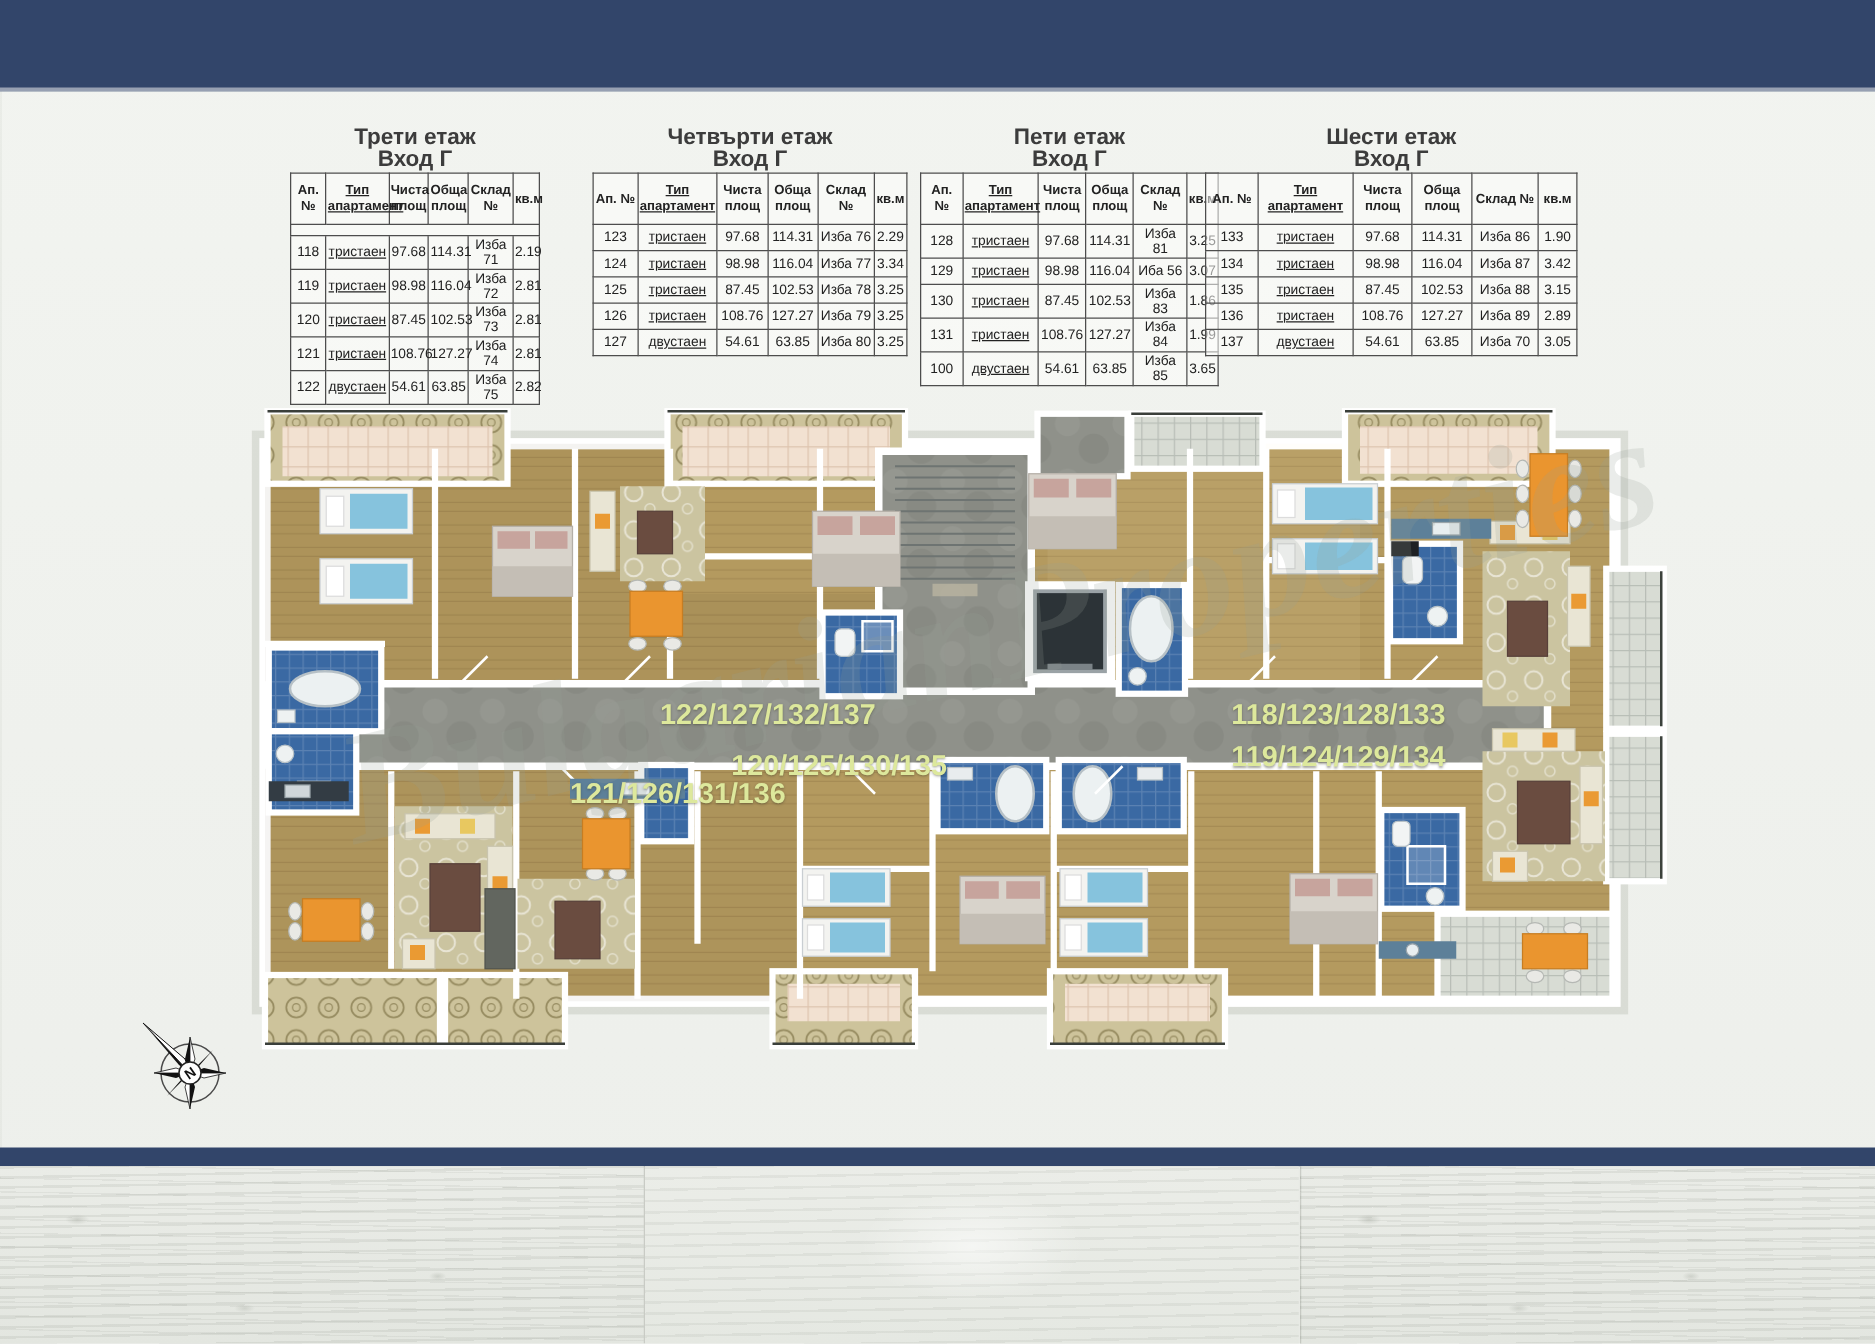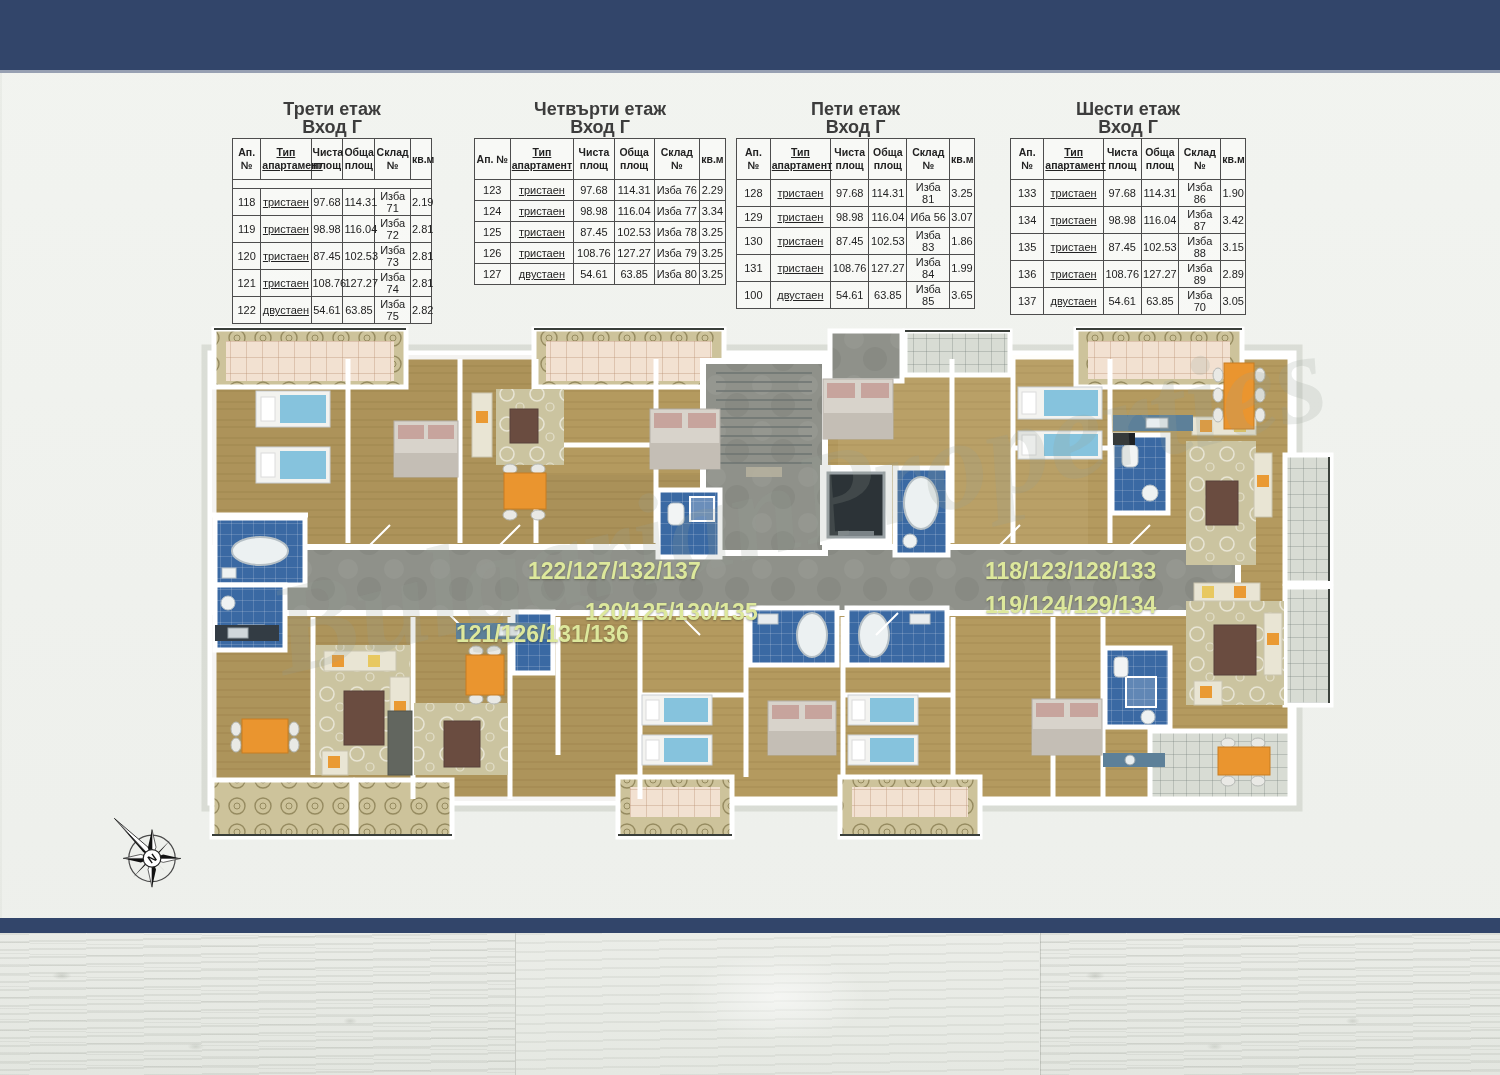--- a/index.html
+++ b/index.html
@@ -39,21 +39,21 @@
   table.apt th{font-weight:bold;white-space:pre-line;height:38px;font-size:10.5px;line-height:13px;}
   table.apt td{height:18px;}
   table.apt tr.spacer td{height:8px;padding:0;}
   table.apt th:nth-child(1),table.apt td:nth-child(1){width:14%;}
   table.apt th:nth-child(2),table.apt td:nth-child(2){width:26%;text-decoration:underline;}
   table.apt th:nth-child(3),table.apt td:nth-child(3){width:16%;}
   table.apt th:nth-child(4),table.apt td:nth-child(4){width:16%;}
   table.apt th:nth-child(5),table.apt td:nth-child(5){width:18%;}
   table.apt th:nth-child(6),table.apt td:nth-child(6){width:10%;}
   .t1{left:232px;width:200px;} .t2{left:474px;width:252px;}
-  .t3{left:736px;width:239px;} .t4{left:1010px;width:236px;}
+  .t3{left:736px;width:239px;} .t4{left:964px;width:298px;}
 
   
   .plan{position:absolute;left:198px;top:325px;width:1160px;height:525px;}
   .plan svg{position:absolute;left:0;top:0;}
   .unit-label{position:absolute;font-weight:bold;font-size:23px;letter-spacing:0px;
     color:var(--label,#dde89c);text-shadow:0 1px 2px rgba(50,50,35,.45);white-space:nowrap;}
   .watermark{position:absolute;left:60px;top:110px;width:1040px;text-align:center;
     transform:rotate(-14deg);font-family:"Liberation Serif", serif;font-style:italic;
     font-size:128px;font-weight:bold;color:rgba(150,158,150,.20);pointer-events:none;white-space:nowrap;}
   .compass{position:absolute;left:108px;top:808px;width:80px;height:88px;}

